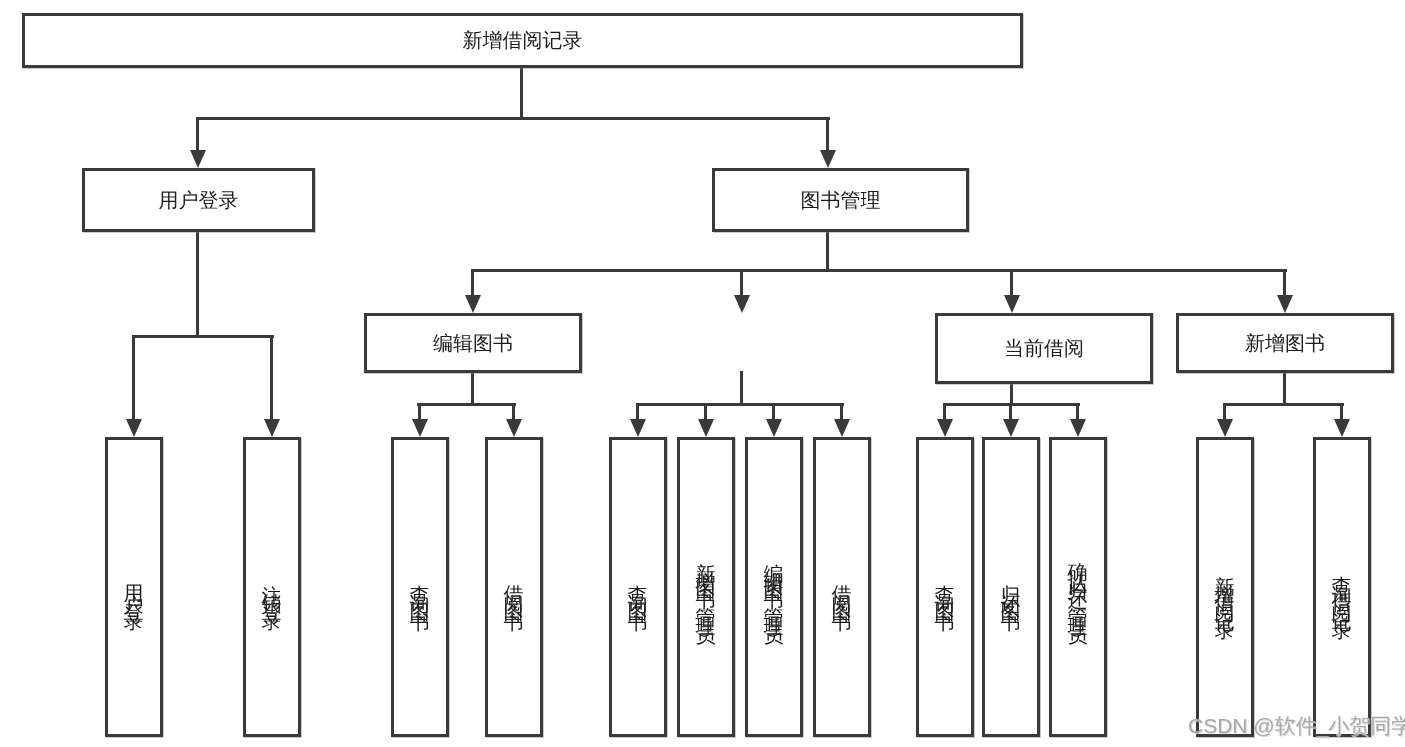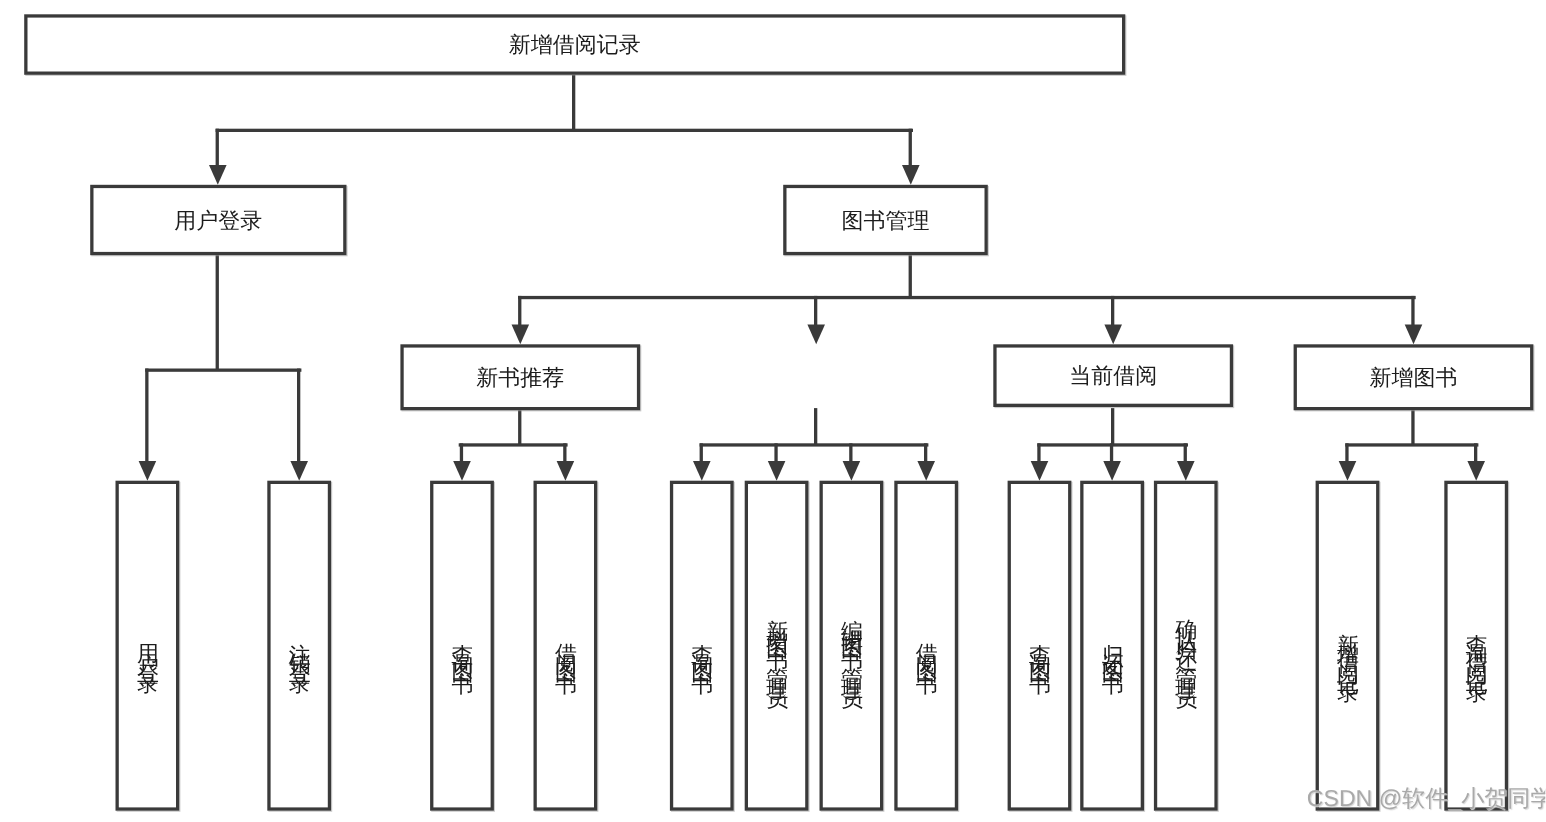--- a/index.html
+++ b/index.html
@@ -46,30 +46,30 @@
 <div id="canvas">
 
   <div class="box" style="left:22px;top:13px;width:1001px;height:55px;">
     <span>新增借阅记录</span>
   </div>
 
   <div class="box" style="left:82px;top:168px;width:233px;height:64px;">
     <span>用户登录</span>
   </div>
 
-  <div class="box" style="left:712px;top:168px;width:186px;height:64px;">
+  <div class="box" style="left:712px;top:168px;width:257px;height:64px;">
     <span>图书管理</span>
   </div>
 
   <div class="box" style="left:364px;top:313px;width:218px;height:60px;">
-    <span>新书推荐</span>
+    <span>编辑图书</span>
   </div>
 
 
-  <div class="box" style="left:903px;top:313px;width:218px;height:57px;">
+  <div class="box" style="left:935px;top:313px;width:218px;height:71px;">
     <span>当前借阅</span>
   </div>
 
   <div class="box" style="left:1176px;top:313px;width:218px;height:60px;">
     <span>新增图书</span>
   </div>
 
   <div class="box vbox" style="left:105px;top:437px;width:58px;height:300px;">
     <span>用户登录</span>
   </div>

